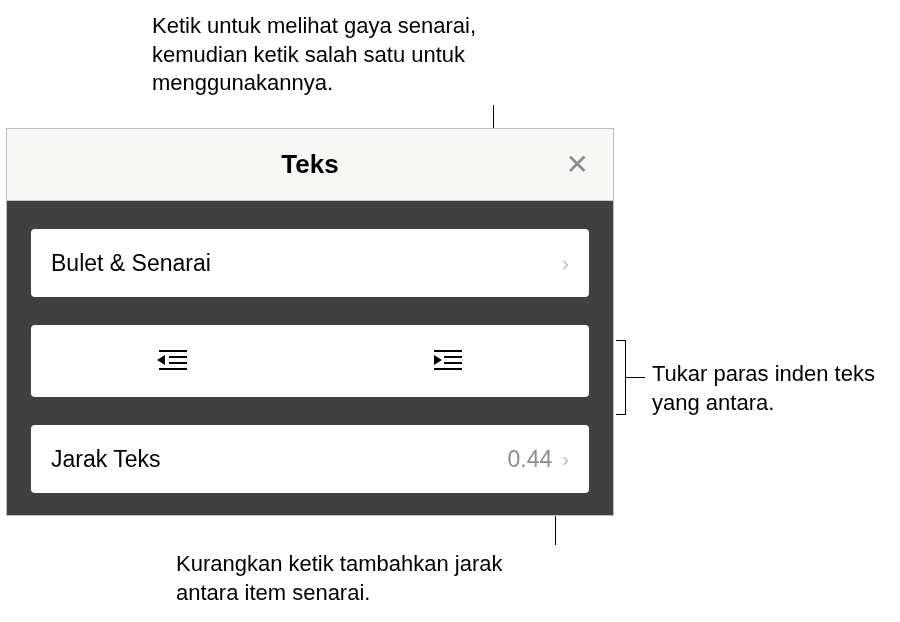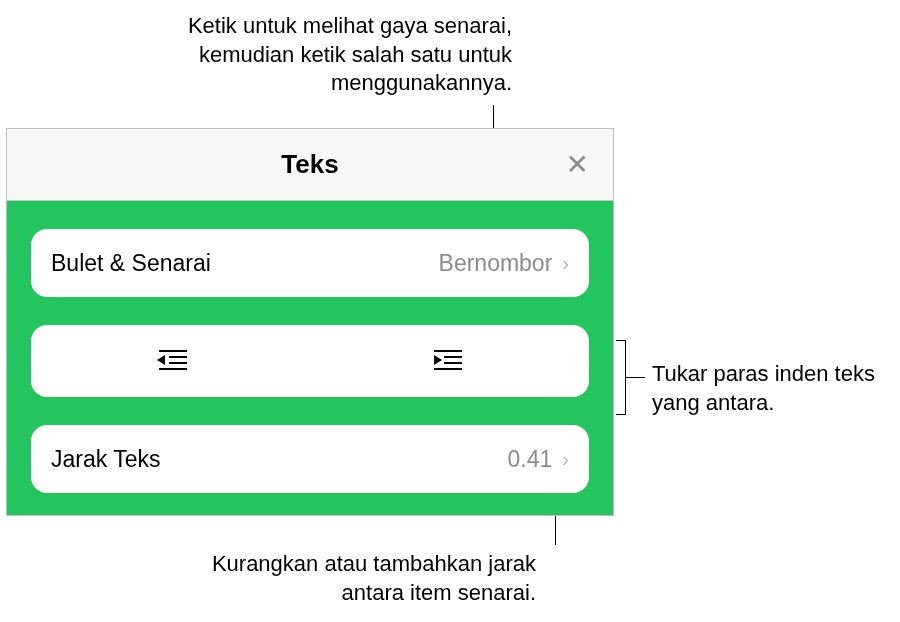--- a/index.html
+++ b/index.html
@@ -13,21 +13,21 @@
       width: 900px;
       height: 622px;
       position: relative;
       color: #000;
     }
     .annotation {
       position: absolute;
       font-size: 22px;
       line-height: 1.3;
       color: #000;
-      text-align: right;
+      text-align: left;
     }
     .annotation-top {
       top: 12px;
       left: 152px;
       width: 360px;
     }
     .annotation-right {
       top: 360px;
       left: 652px;
       width: 240px;
@@ -41,21 +41,21 @@
     .callout-line {
       position: absolute;
       background: #000;
     }
     .panel {
       position: absolute;
       top: 128px;
       left: 6px;
       width: 608px;
       height: 388px;
-      background: #22c55e;
+      background: #404040;
       border: 1px solid #bdbdbd;
       overflow: hidden;
     }
     .panel-header {
       height: 72px;
       background: #f7f8f6;
       border-bottom: 1px solid #c9c9c9;
       display: flex;
       align-items: center;
       justify-content: center;
@@ -75,21 +75,21 @@
       color: #8c8c8c;
       cursor: pointer;
       font-weight: 300;
       line-height: 1;
     }
     .panel-body {
       padding: 28px 24px 0 24px;
     }
     .row {
       background: #ffffff;
-      border-radius: 16px;
+      border-radius: 4px;
       display: flex;
       align-items: center;
       padding: 0 20px;
       margin-bottom: 28px;
     }
     .row-nav {
       height: 68px;
       justify-content: space-between;
       cursor: pointer;
     }
@@ -132,34 +132,33 @@
 
 <div class="annotation annotation-top">Ketik untuk melihat gaya senarai, kemudian ketik salah satu untuk menggunakannya.</div>
 <div class="callout-line" style="left:493px; top:105px; width:1px; height:140px;"></div>
 
 <div class="annotation annotation-right">Tukar paras inden teks yang antara.</div>
 <div class="callout-line" style="left:625px; top:340px; width:1px; height:74px;"></div>
 <div class="callout-line" style="left:616px; top:340px; width:10px; height:1px;"></div>
 <div class="callout-line" style="left:616px; top:414px; width:10px; height:1px;"></div>
 <div class="callout-line" style="left:625px; top:377px; width:20px; height:1px;"></div>
 
-<div class="annotation annotation-bottom">Kurangkan atau tambahkan jarak antara item senarai.</div>
+<div class="annotation annotation-bottom">Kurangkan ketik tambahkan jarak antara item senarai.</div>
 <div class="callout-line" style="left:555px; top:495px; width:1px; height:50px;"></div>
 
 <div class="panel">
   <div class="panel-header">
     <span class="panel-title">Teks</span>
     <span class="close-btn">✕</span>
   </div>
   <div class="panel-body">
 
     <div class="row row-nav">
       <span class="row-label">Bulet &amp; Senarai</span>
       <span class="row-value-wrap">
-        <span class="row-value">Bernombor</span>
         <span class="chevron">›</span>
       </span>
     </div>
 
     <div class="row row-buttons">
       <div class="indent-btn">
         <svg viewBox="0 0 40 28">
           <line x1="8" y1="4" x2="36" y2="4" stroke="#000" stroke-width="2"></line>
           <line x1="18" y1="10" x2="36" y2="10" stroke="#000" stroke-width="2"></line>
           <line x1="18" y1="16" x2="36" y2="16" stroke="#000" stroke-width="2"></line>
@@ -174,19 +173,19 @@
           <line x1="14" y1="16" x2="32" y2="16" stroke="#000" stroke-width="2"></line>
           <line x1="4" y1="22" x2="32" y2="22" stroke="#000" stroke-width="2"></line>
           <polygon points="12,13 4,8 4,18" fill="#000"></polygon>
         </svg>
       </div>
     </div>
 
     <div class="row row-nav" style="margin-bottom:0;">
       <span class="row-label">Jarak Teks</span>
       <span class="row-value-wrap">
-        <span class="row-value">0.41</span>
+        <span class="row-value">0.44</span>
         <span class="chevron">›</span>
       </span>
     </div>
 
   </div>
 </div>
 
 </body></html>

